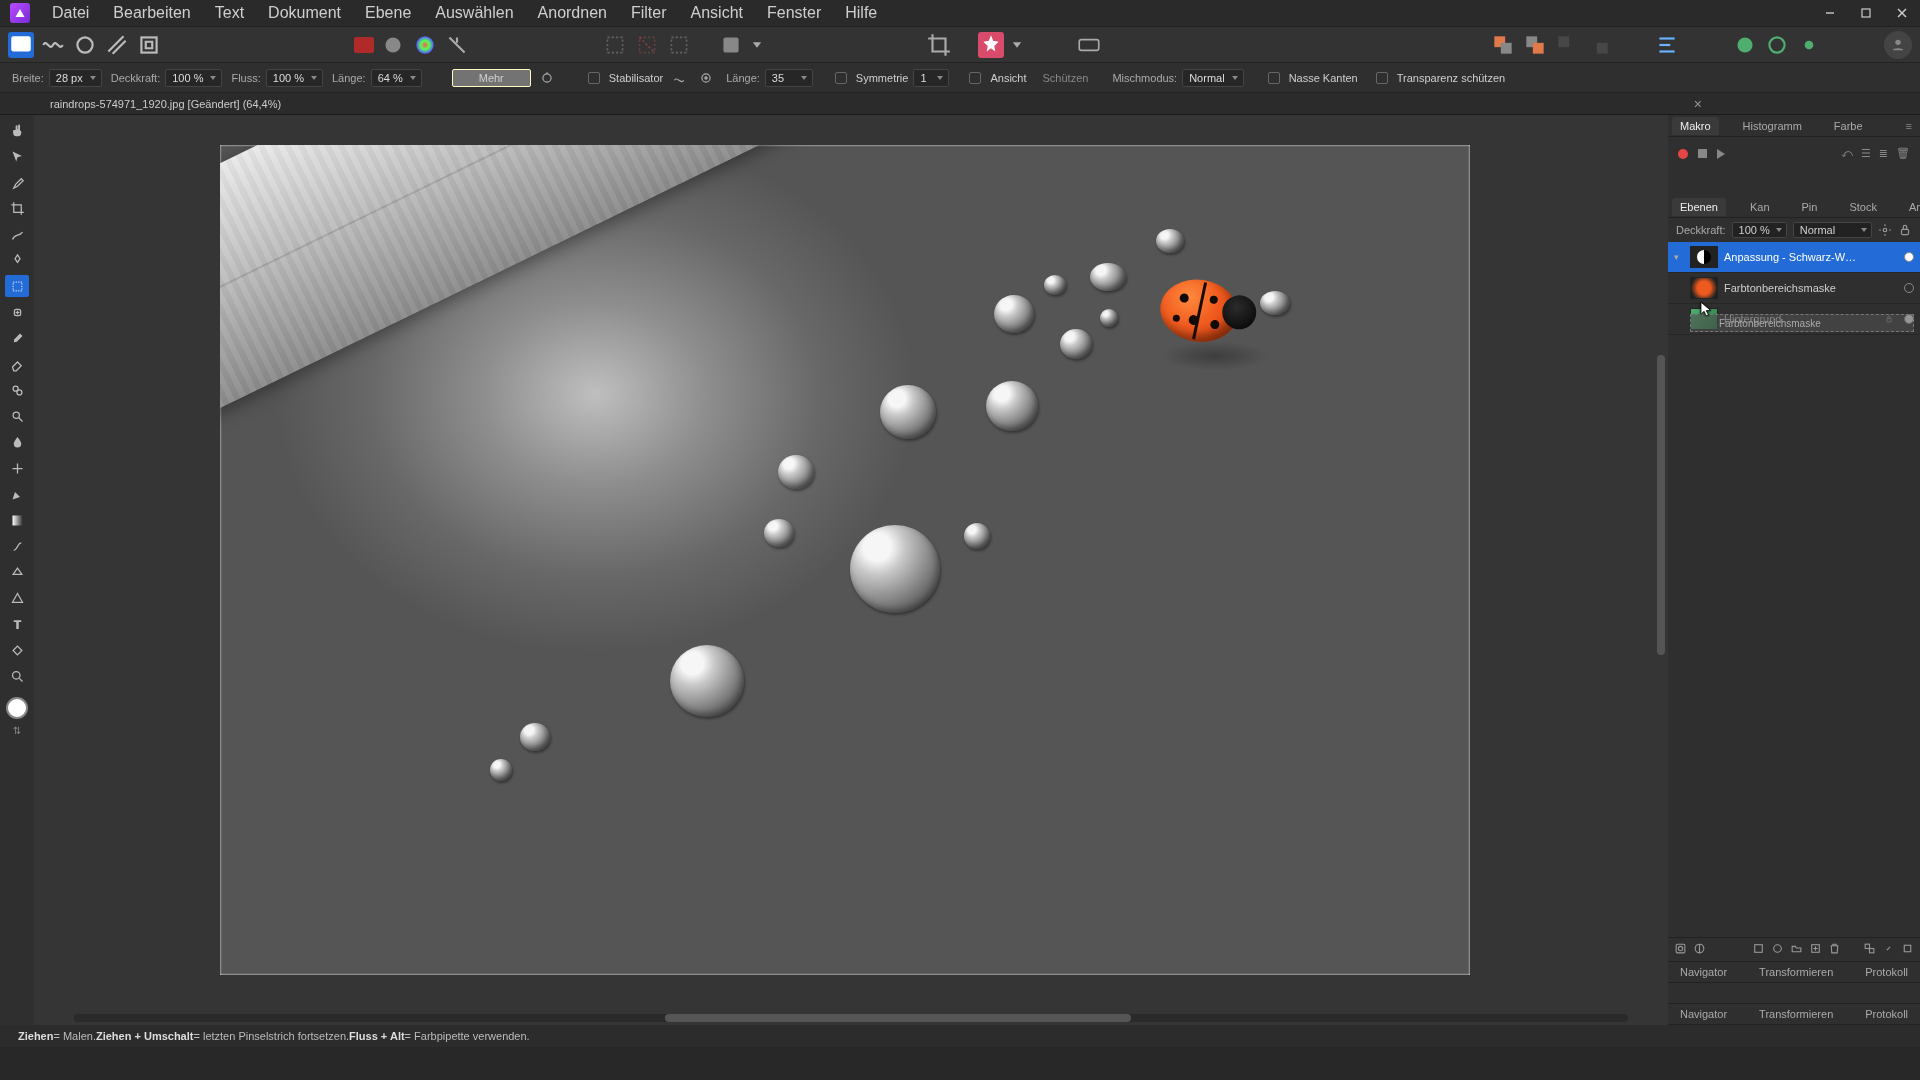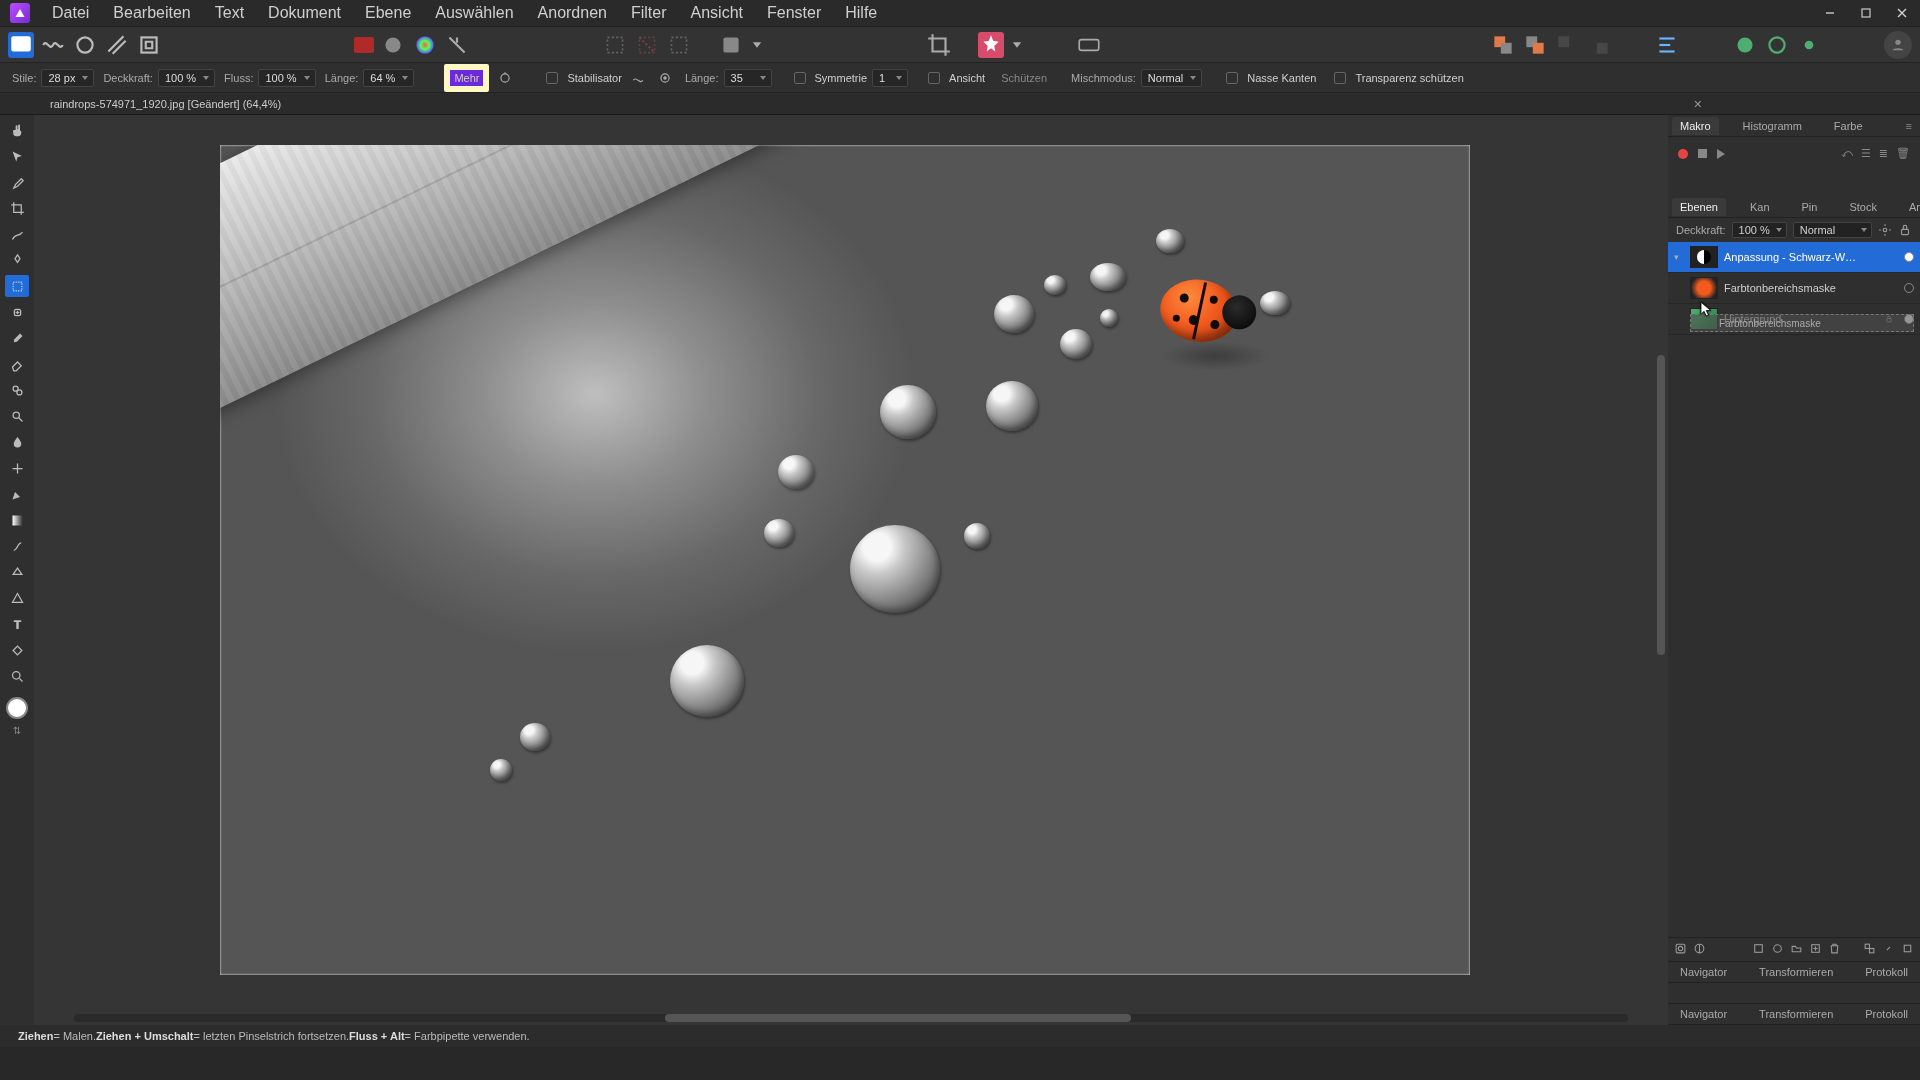--- a/index.html
+++ b/index.html
@@ -22,21 +22,21 @@
 .tb-btn.dim { opacity: .4; }
 .tb-sep { width: 14px; }
 .tb-spacer { flex: 1; }
 .avatar { width: 28px; height: 28px; border-radius: 50%; background: #444; margin-left: 10px; display:flex;align-items:center;justify-content:center;}
 
 
 .toolbar2 { height: 30px; background: #2f2f2f; display: flex; align-items: center; padding: 0 8px; font-size: 11px; gap: 5px; border-bottom: 1px solid #222; position:relative;}
 .toolbar2 .lbl { color: #aaa; margin-left: 4px; }
 .toolbar2 .field { background: #262626; border: 1px solid #444; padding: 2px 18px 2px 6px; border-radius: 2px; color: #ddd; position: relative; min-width: 48px; }
 .toolbar2 .field::after { content:""; position:absolute; right:5px; top:50%; width:0;height:0;border-left:3px solid transparent;border-right:3px solid transparent;border-top:4px solid #888; transform:translateY(-50%);}
-.toolbar2 .btn { padding: 2px 4px; background: #6d28d9; border: 6px solid #fef9c3; border-radius: 2px; }
+.toolbar2 .btn { padding: 2px 26px; background: #737373; border: 1px solid #fef9c3; border-radius: 2px; }
 .toolbar2 .chk { width:12px;height:12px;border:1px solid #666;border-radius:2px;display:inline-block;margin-right:4px;vertical-align:middle;}
 .toolbar2 .iconbtn { width:22px;height:22px;display:flex;align-items:center;justify-content:center;color:#999;border-radius:2px;}
 .toolbar2 .iconbtn svg{width:14px;height:14px;}
 
 
 .tabrow { height: 22px; background: #2b2b2b; display: flex; align-items: center; font-size: 11px; padding-left: 40px; border-bottom: 1px solid #1a1a1a; gap: 20px; }
 .tabrow .tab { padding: 0 10px; color: #ccc; }
 .tabrow .close { margin-left: auto; margin-right: 210px; color:#999; font-size:14px; padding:0 8px;}
 
 
@@ -314,21 +314,21 @@
   <div class="tb-sep" style="width:40px"></div>
   <div class="avatar">
       <svg viewBox="0 0 24 24" width="16" height="16" fill="#888">
         <circle cx="12" cy="8" r="4"></circle>
         <path d="M4 20c0-4 16-4 16 0z"></path>
       </svg>
     </div>
 </div>
 
 <div class="toolbar2">
-  <span class="lbl">Stile:</span>
+  <span class="lbl">Breite:</span>
   <span class="field">28 px</span>
   <span class="lbl">Deckkraft:</span>
   <span class="field">100 %</span>
   <span class="lbl">Fluss:</span>
   <span class="field">100 %</span>
   <span class="lbl">Länge:</span>
   <span class="field">64 %</span>
   <span style="width:20px"></span>
   <span class="btn">Mehr</span>
   <span class="iconbtn">

